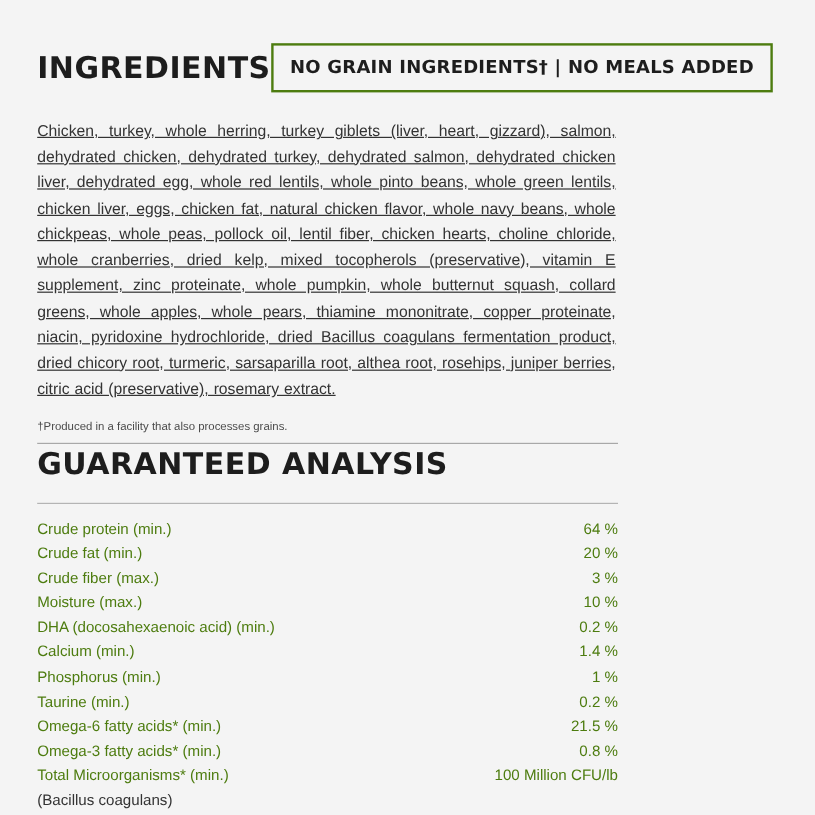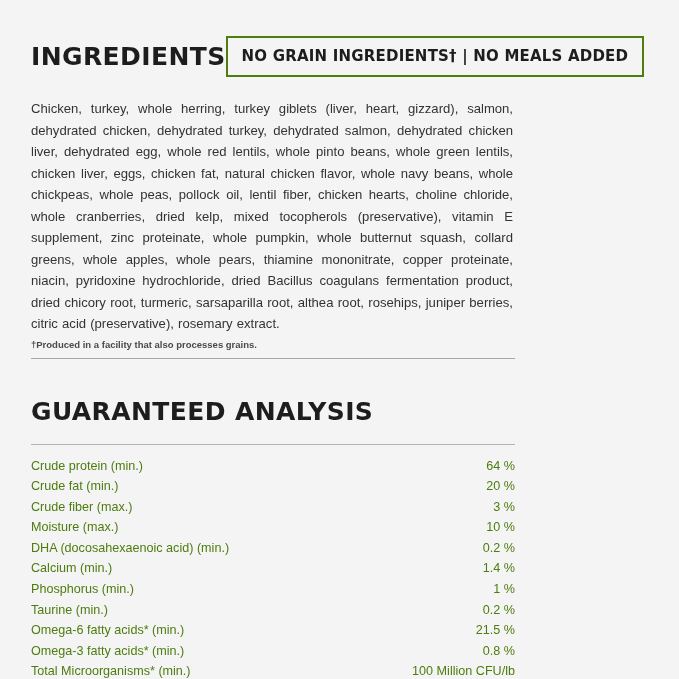--- a/index.html
+++ b/index.html
@@ -53,36 +53,36 @@
   
   .ingredients-body {
     margin-top: 21px;
     font-size: 13.1px;
     line-height: 21.5px;
     color: #333333;
     text-align: justify;
     text-justify: inter-word;
     word-spacing: 0.5px;
     padding-right: 2px;
+    text-decoration: underline;
   }
   .footnote {
-    margin-top: 4px;
+    margin-top: 15px;
     font-size: 9.5px;
     color: #4a4a4a;
     line-height: 12px;
-    font-weight: bold;
   }
   .rule {
     height: 1px;
     background: #a8a8a8;
     margin-top: 7px;
   }
   
   .ga-title {
-    margin-top: 40px;
+    margin-top: 4px;
   }
   .ga-rule {
     height: 1px;
     background: #b4b4b4;
     margin-top: 20px;
   }
   .ga-table {
     width: 100%;
     border-collapse: collapse;
     margin-top: 11px;

